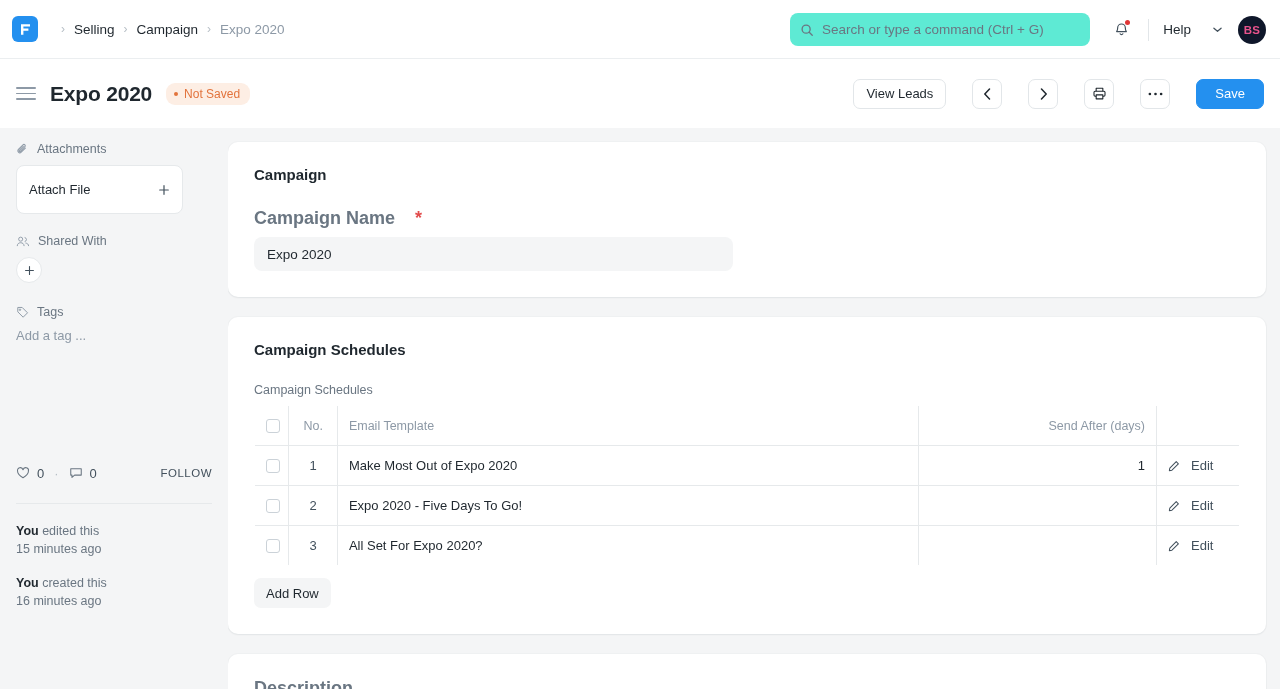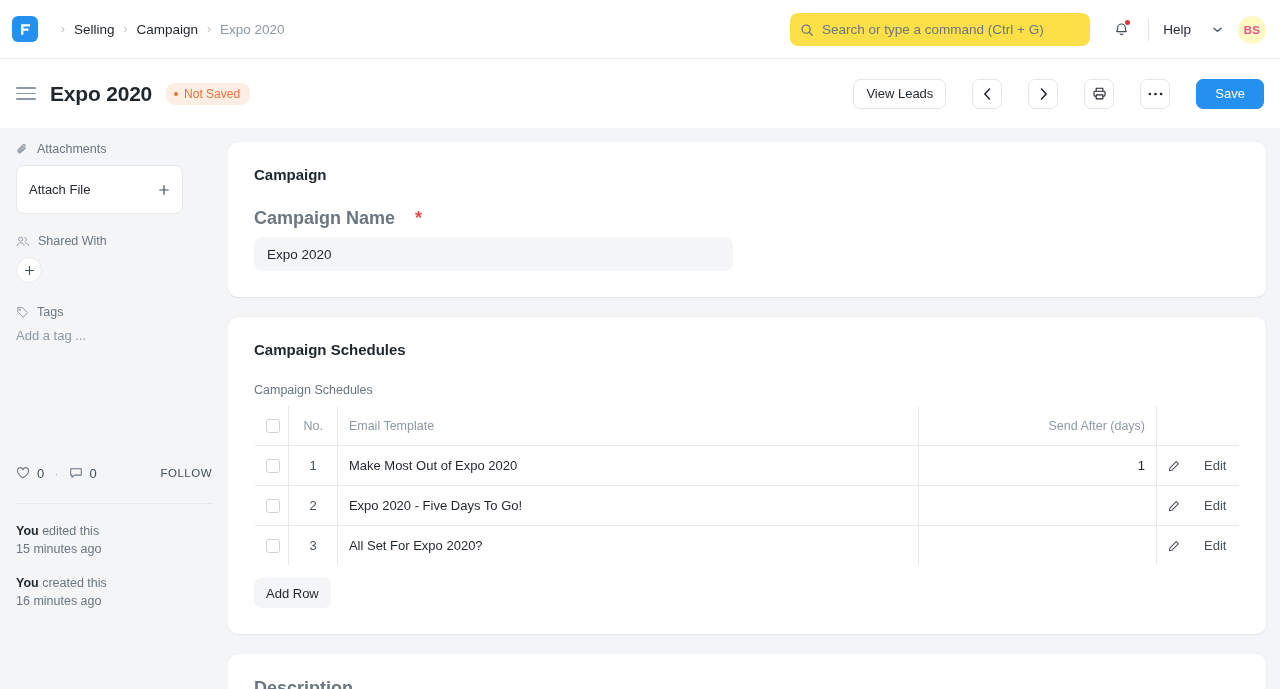--- a/index.html
+++ b/index.html
@@ -42,21 +42,21 @@
     font-size: 12px;
     margin: 0 9px;
     user-select: none;
   }
   .search-wrap {
     position: absolute;
     left: 790px;
     top: 13px;
     width: 300px;
     height: 33px;
-    background: #fde047;
+    background: #5eead4;
     border-radius: 8px;
     display: flex;
     align-items: center;
     padding: 0 10px;
   }
   .search-wrap svg { flex: 0 0 auto; }
   .search-input {
     border: 0; outline: 0; background: transparent;
     font-family: "Liberation Sans", sans-serif;
     font-size: 13.5px;
@@ -77,21 +77,21 @@
   }
   .nav-divider { width: 1px; height: 22px; background: #e2e6e9; margin: 0 14px 0 12px; }
   .help {
     font-size: 13.5px; color: #1f272e;
     display: flex; align-items: center; gap: 22px;
     margin-right: 16px;
     white-space: nowrap;
   }
   .avatar {
     width: 28px; height: 28px; border-radius: 50%;
-    background: #fef9c3;
+    background: #0f172a;
     color: #e8538c;
     font-size: 11.5px; font-weight: 600;
     display: flex; align-items: center; justify-content: center;
     letter-spacing: .3px;
   }
 
   
   .pagehead {
     height: 69px;
     background: #ffffff;
@@ -276,21 +276,21 @@
     border: 1px solid #cbd2d8;
     border-radius: 3px;
     background: #fff;
     display: block;
     cursor: pointer;
   }
   td.cell-no { font-size: 13px; color: #42505c; }
   td.cell-tpl { font-size: 13px; font-weight: 700; color: #1f272e; }
   td.cell-days { font-size: 13px; font-weight: 700; color: #1f272e; }
   .edit-link {
-    display: flex; align-items: center; gap: 24px;
+    display: flex; align-items: center; gap: 11px;
     font-size: 13px; color: #42505c; cursor: pointer;
   }
   .add-row-btn {
     margin-top: 12px;
     background: #f4f5f6;
     border: 0;
     border-radius: 7px;
     height: 30px;
     padding: 0 12px;
     font-family: "Liberation Sans", sans-serif;

